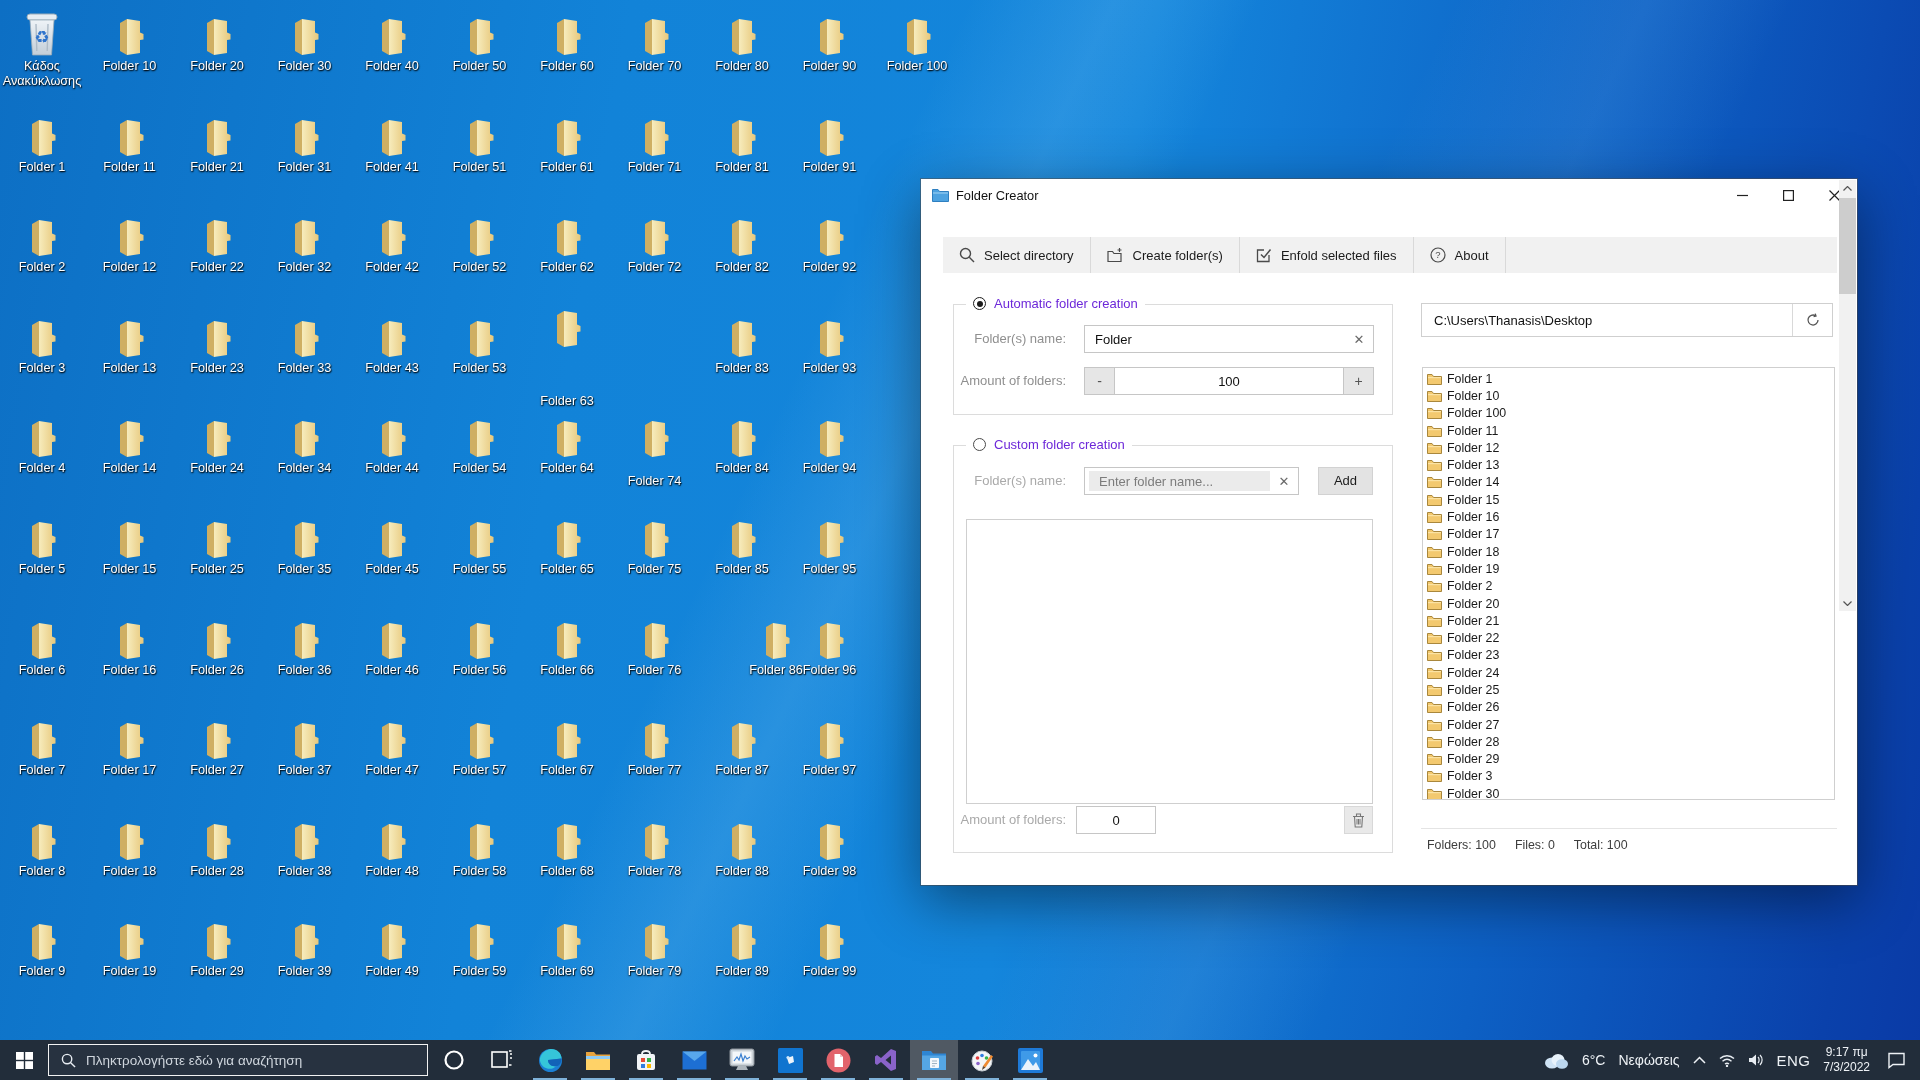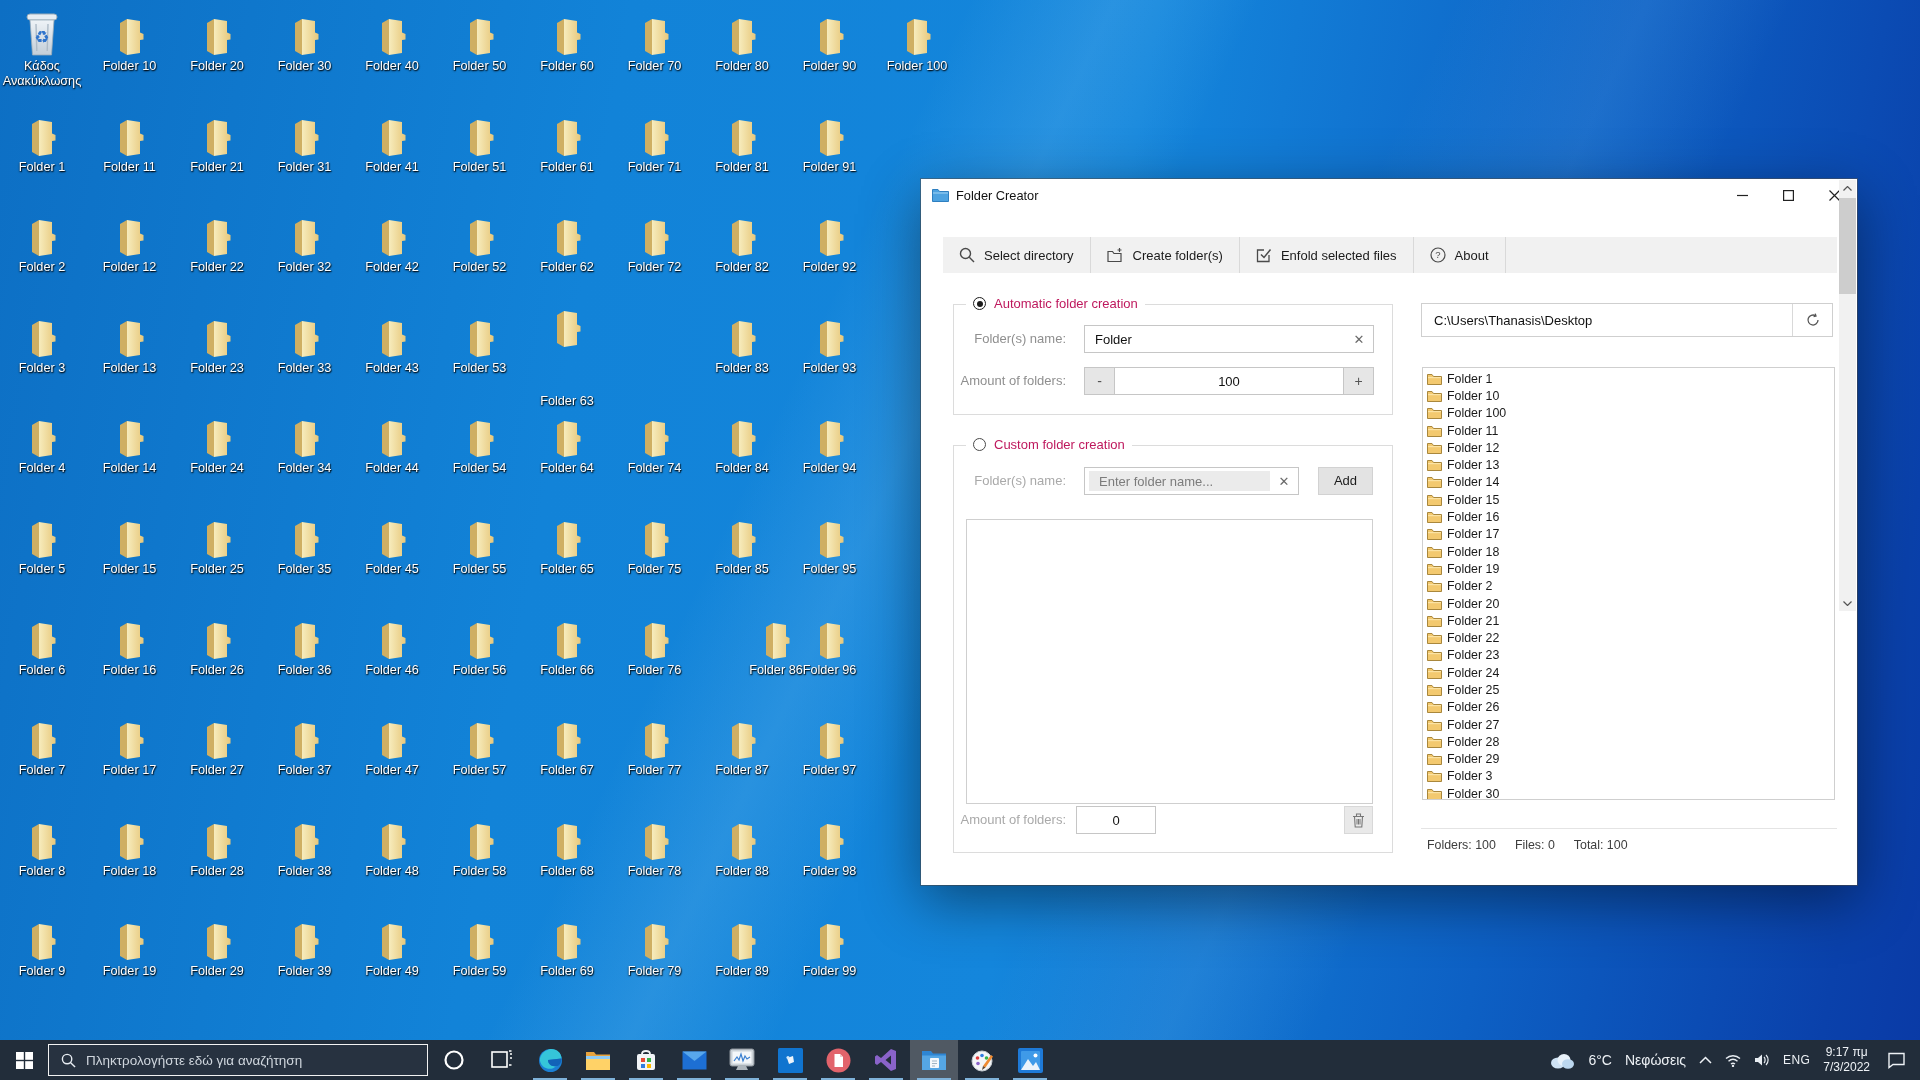--- a/index.html
+++ b/index.html
@@ -33,21 +33,21 @@
 
   #toolbar { position:absolute; left:22px; right:20px; top:58px; height:36px;
     background:#f1f1f1; display:flex; }
   .tb-btn { display:flex; align-items:center; gap:9px; padding:0 16px;
     border-right:1px solid #d9d9d9; font-size:13px; color:#1b1b1b; cursor:default; }
 
   .group { position:absolute; left:32px; width:440px; border:1px solid #dcdcdc; background:#fff; }
   #group-auto { top:125px; height:111px; }
   #group-custom { top:266px; height:408px; }
   .legend { position:absolute; left:12px; top:-9px; background:#fff; padding:0 7px;
-    display:flex; align-items:center; gap:8px; font-size:13px; color:#be185d; }
+    display:flex; align-items:center; gap:8px; font-size:13px; color:#6d28d9; }
   .radio { width:13px; height:13px; border-radius:50%; border:1px solid #4a4a4a;
     background:#fff; position:relative; flex:0 0 13px; }
   .radio.checked { border:1.5px solid #1b1b1b; }
   .radio.checked::after { content:""; position:absolute; left:2.5px; top:2.5px;
     width:6px; height:6px; border-radius:50%; background:#1b1b1b; }
 
   .form-label { position:absolute; left:0; width:112px; text-align:right;
     color:#8f8f8f; line-height:28px; font-size:13px; }
   .dim { color:#a9a9a9; }
   .textbox { position:absolute; height:28px; border:1px solid #c6c6c6; background:#fff;
@@ -786,21 +786,21 @@
     </div>
     <div class="dt-cell" style="left: 610.5px; top: 209.2px;">
       <div class="dt-ico">
         <svg width="42" height="38" viewBox="0 0 42 38">
     <polygon points="11,5 18,1 18,37 11,33" fill="#cfaf63"></polygon>
     <path d="M18 1 L31 3 L31 14.5 L34.5 16 L34.5 21.5 L31 22 L31 35 L18 37 Z" fill="url(#gfold)"></path>
   </svg>
       </div>
       <div class="dt-label">Folder 72</div>
     </div>
-    <div class="dt-cell" style="left: 610.5px; top: 410.4px;">
+    <div class="dt-cell" style="left: 610.5px; top: 410.4px; gap: 13px;">
       <div class="dt-ico">
         <svg width="42" height="38" viewBox="0 0 42 38">
     <polygon points="11,5 18,1 18,37 11,33" fill="#cfaf63"></polygon>
     <path d="M18 1 L31 3 L31 14.5 L34.5 16 L34.5 21.5 L31 22 L31 35 L18 37 Z" fill="url(#gfold)"></path>
   </svg>
       </div>
       <div class="dt-label">Folder 74</div>
     </div>
     <div class="dt-cell" style="left: 610.5px; top: 511px;">
       <div class="dt-ico">
@@ -1474,21 +1474,21 @@
       <path d="M1 4.5 C5 0.8 11 0.8 15 4.5" fill="none" stroke="#e8edf2" stroke-width="1.4"></path>
       <path d="M3.5 7.3 C6.3 4.8 9.7 4.8 12.5 7.3" fill="none" stroke="#e8edf2" stroke-width="1.4"></path>
       <path d="M6 10 C7.3 9 8.7 9 10 10" fill="none" stroke="#e8edf2" stroke-width="1.4"></path>
       <circle cx="8" cy="12" r="1.2" fill="#e8edf2"></circle>
     </svg>
     <svg width="16" height="14" viewBox="0 0 16 14">
       <polygon points="1,5 4,5 8,1.5 8,12.5 4,9 1,9" fill="#e8edf2"></polygon>
       <path d="M10 4 C11.5 5.5 11.5 8.5 10 10" fill="none" stroke="#e8edf2" stroke-width="1.2"></path>
       <path d="M12 2 C14.8 4.8 14.8 9.2 12 12" fill="none" stroke="#e8edf2" stroke-width="1.2"></path>
     </svg>
-    <span style="font-size:12px; letter-spacing:.4px">ENG</span>
+    <span style="font-size:15px; letter-spacing:.4px">ENG</span>
     <div id="clock">
       <div>9:17 πμ</div>
       <div>7/3/2022</div>
     </div>
     <svg width="19" height="17" viewBox="0 0 19 17" style="margin-left:4px">
       <path d="M2 1.5 L17 1.5 L17 12.5 L6 12.5 L2 15.5 Z" fill="none" stroke="#eef2f6" stroke-width="1.4"></path>
     </svg>
   </div>
 </div>
 

